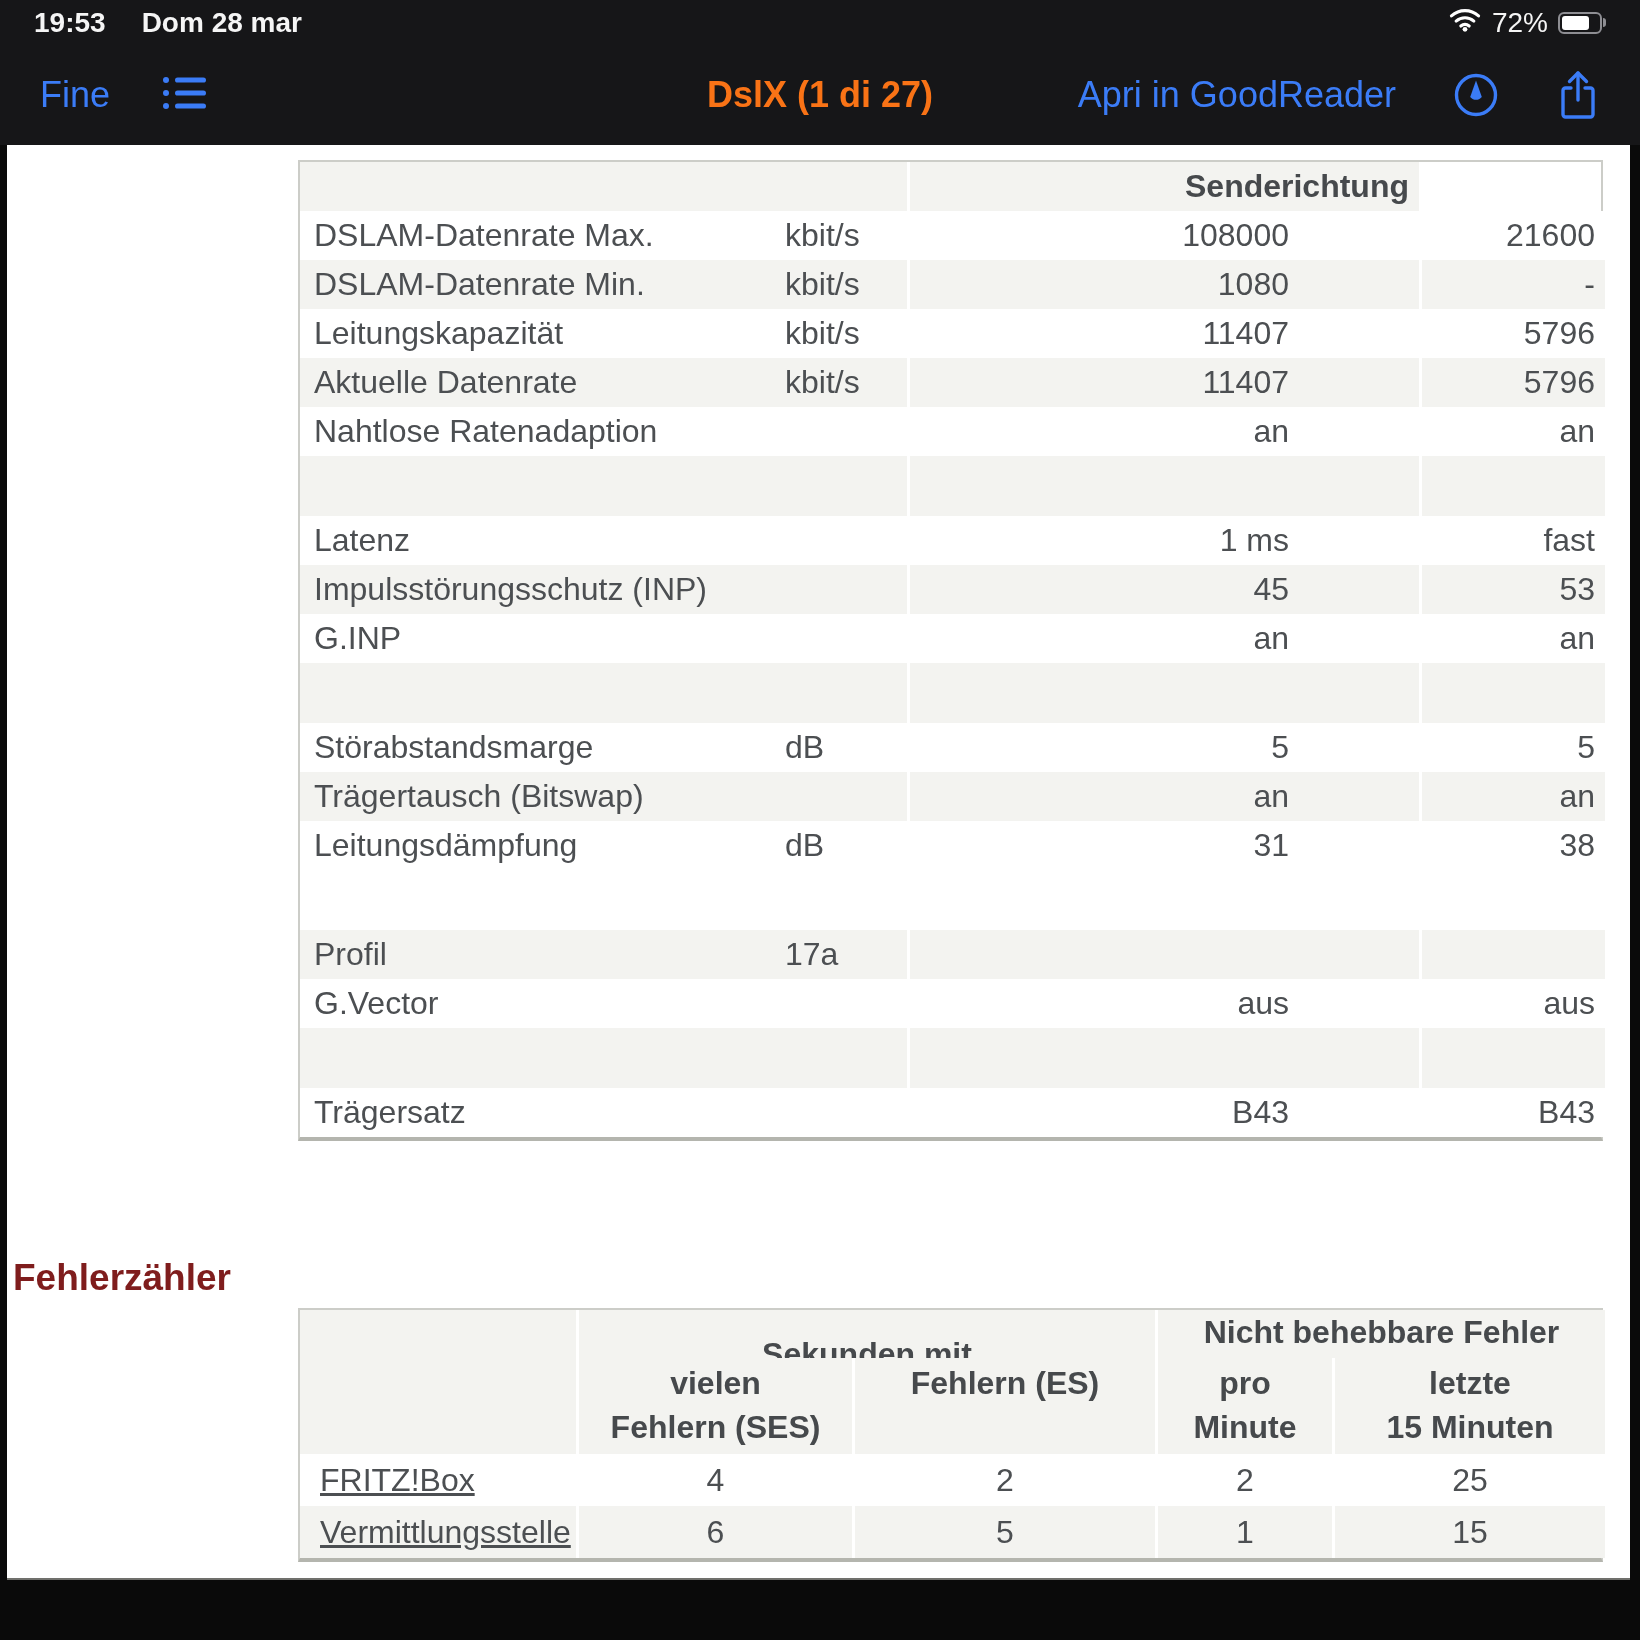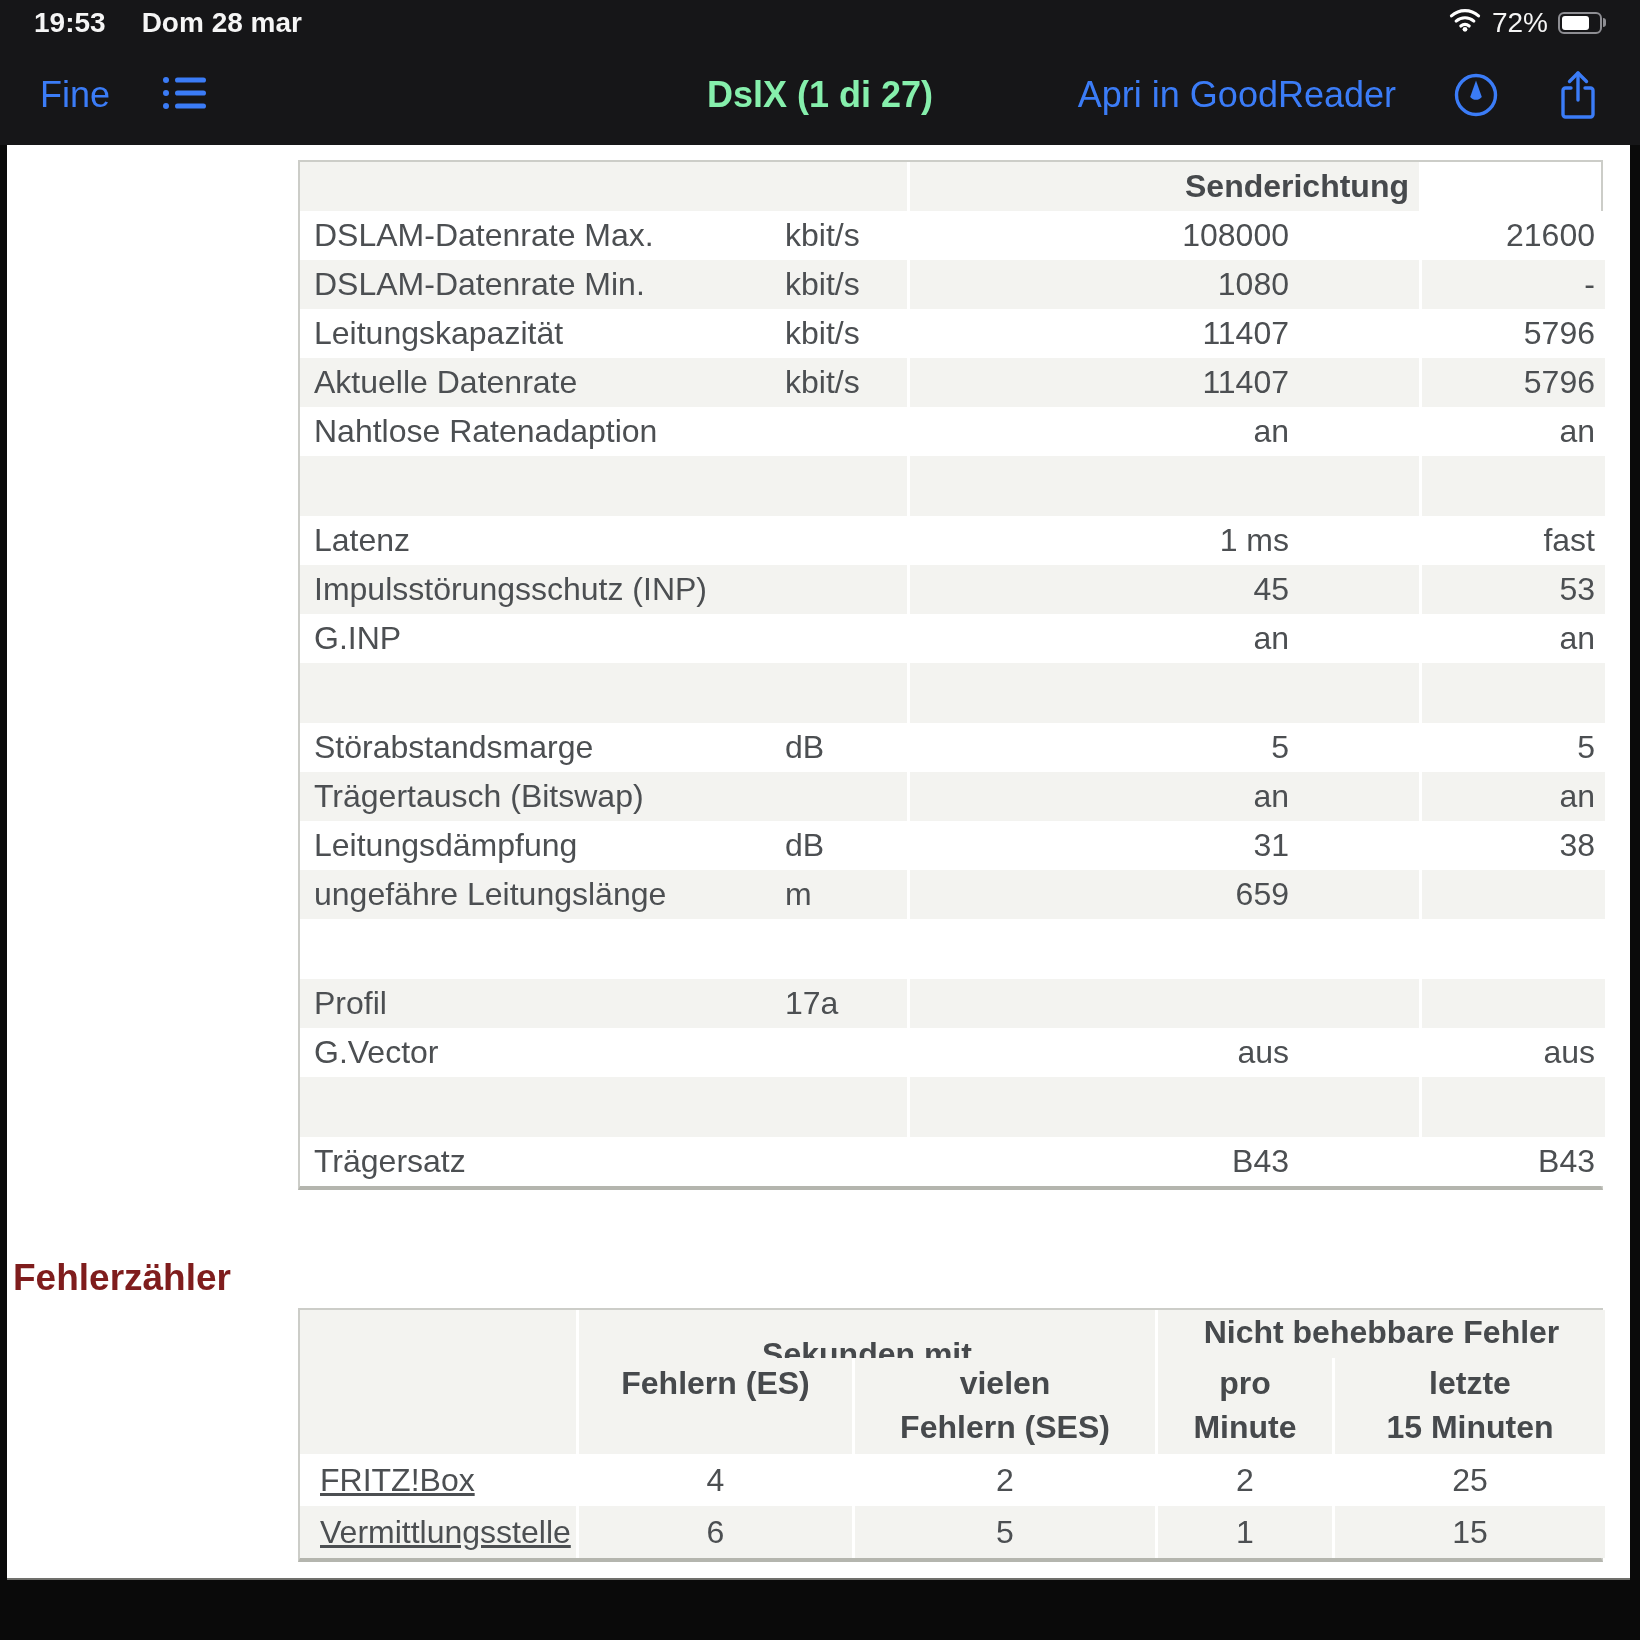--- a/index.html
+++ b/index.html
@@ -17,21 +17,21 @@
   .batt-shell { position:relative; width:44px; height:22px; border:2px solid #8e8e93; border-radius:6px; }
   .batt-fill { position:absolute; left:2px; top:2px; height:14px; width:27px; background:#fff; border-radius:3px; }
   .batt-nub { width:3px; height:9px; background:#8e8e93; border-radius:0 3px 3px 0; margin-left:1px; }
 
   #navbar { position:absolute; left:0; top:45px; width:100%; height:100px;
             display:flex; align-items:center; justify-content:space-between; padding:0 40px; }
   .blue-text { color:#3b7cf7; font-size:36px; }
   .nav-left { display:flex; align-items:flex-start; gap:52px; }
   .nav-right { display:flex; align-items:center; gap:56px;text-align:center; }
   #nav-title { position:absolute; left:50%; top:50%; transform:translate(-50%,-50%);
-               color:#86efac; font-size:36px; font-weight:600; }
+               color:#f97316; font-size:36px; font-weight:600; }
   .icon-btn { display:flex; align-items:center; justify-content:center; }
 
   
   #pdf-page { position:absolute; left:7px; top:145px; width:1623px; height:1435px;
               background:#ffffff; border-bottom:2px solid #70706c; }
 
   .tbl { position:absolute; width:1305px; border:2px solid #cccdc8; border-bottom:4px solid #b4b5ae;
          background:#fff; color:#4c4f52; font-size:32px; }
 
   
@@ -230,28 +230,20 @@
         <div class="cell c3">an</div>
       </div>
       <div class="t1r w">
         <div class="cell c1">
             <span>Leitungsdämpfung</span>
             <span class="unit">dB</span>
           </div>
         <div class="cell c2">31</div>
         <div class="cell c3">38</div>
       </div>
-      <div class="t1r g">
-        <div class="cell c1">
-            <span>ungefähre Leitungslänge</span>
-            <span class="unit">m</span>
-          </div>
-        <div class="cell c2">659</div>
-        <div class="cell c3"></div>
-      </div>
       <div class="t1r w sp">
         <div class="cell c1"></div>
           <div class="cell c2"></div>
           <div class="cell c3"></div>
       </div>
       <div class="t1r g">
         <div class="cell c1">
             <span>Profil</span>
             <span class="unit">17a</span>
           </div>
@@ -286,23 +278,23 @@
     <div class="tbl" id="err-table">
 
       <div class="t2r t2grp g">
         <div class="cell"></div>
         <div class="cell">Sekunden mit</div>
         <div class="cell">Nicht behebbare Fehler (CRC)</div>
       </div>
 
       <div class="t2r t2sub g">
         <div class="cell"></div>
-        <div class="cell">Fehlern (ES)</div>
         <div class="cell">vielen
 Fehlern (SES)</div>
+        <div class="cell">Fehlern (ES)</div>
         <div class="cell">pro
 Minute</div>
         <div class="cell">letzte
 15 Minuten</div>
       </div>
 
       <div class="t2r t2data w">
         <div class="cell">FRITZ!Box</div>
         <div class="cell">4</div>
         <div class="cell">2</div>

